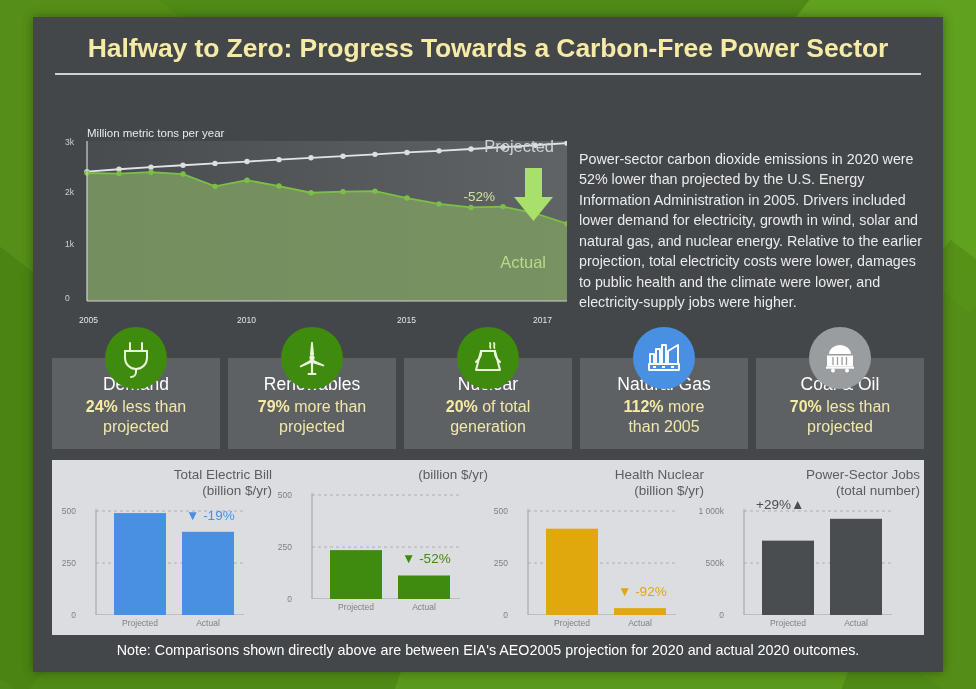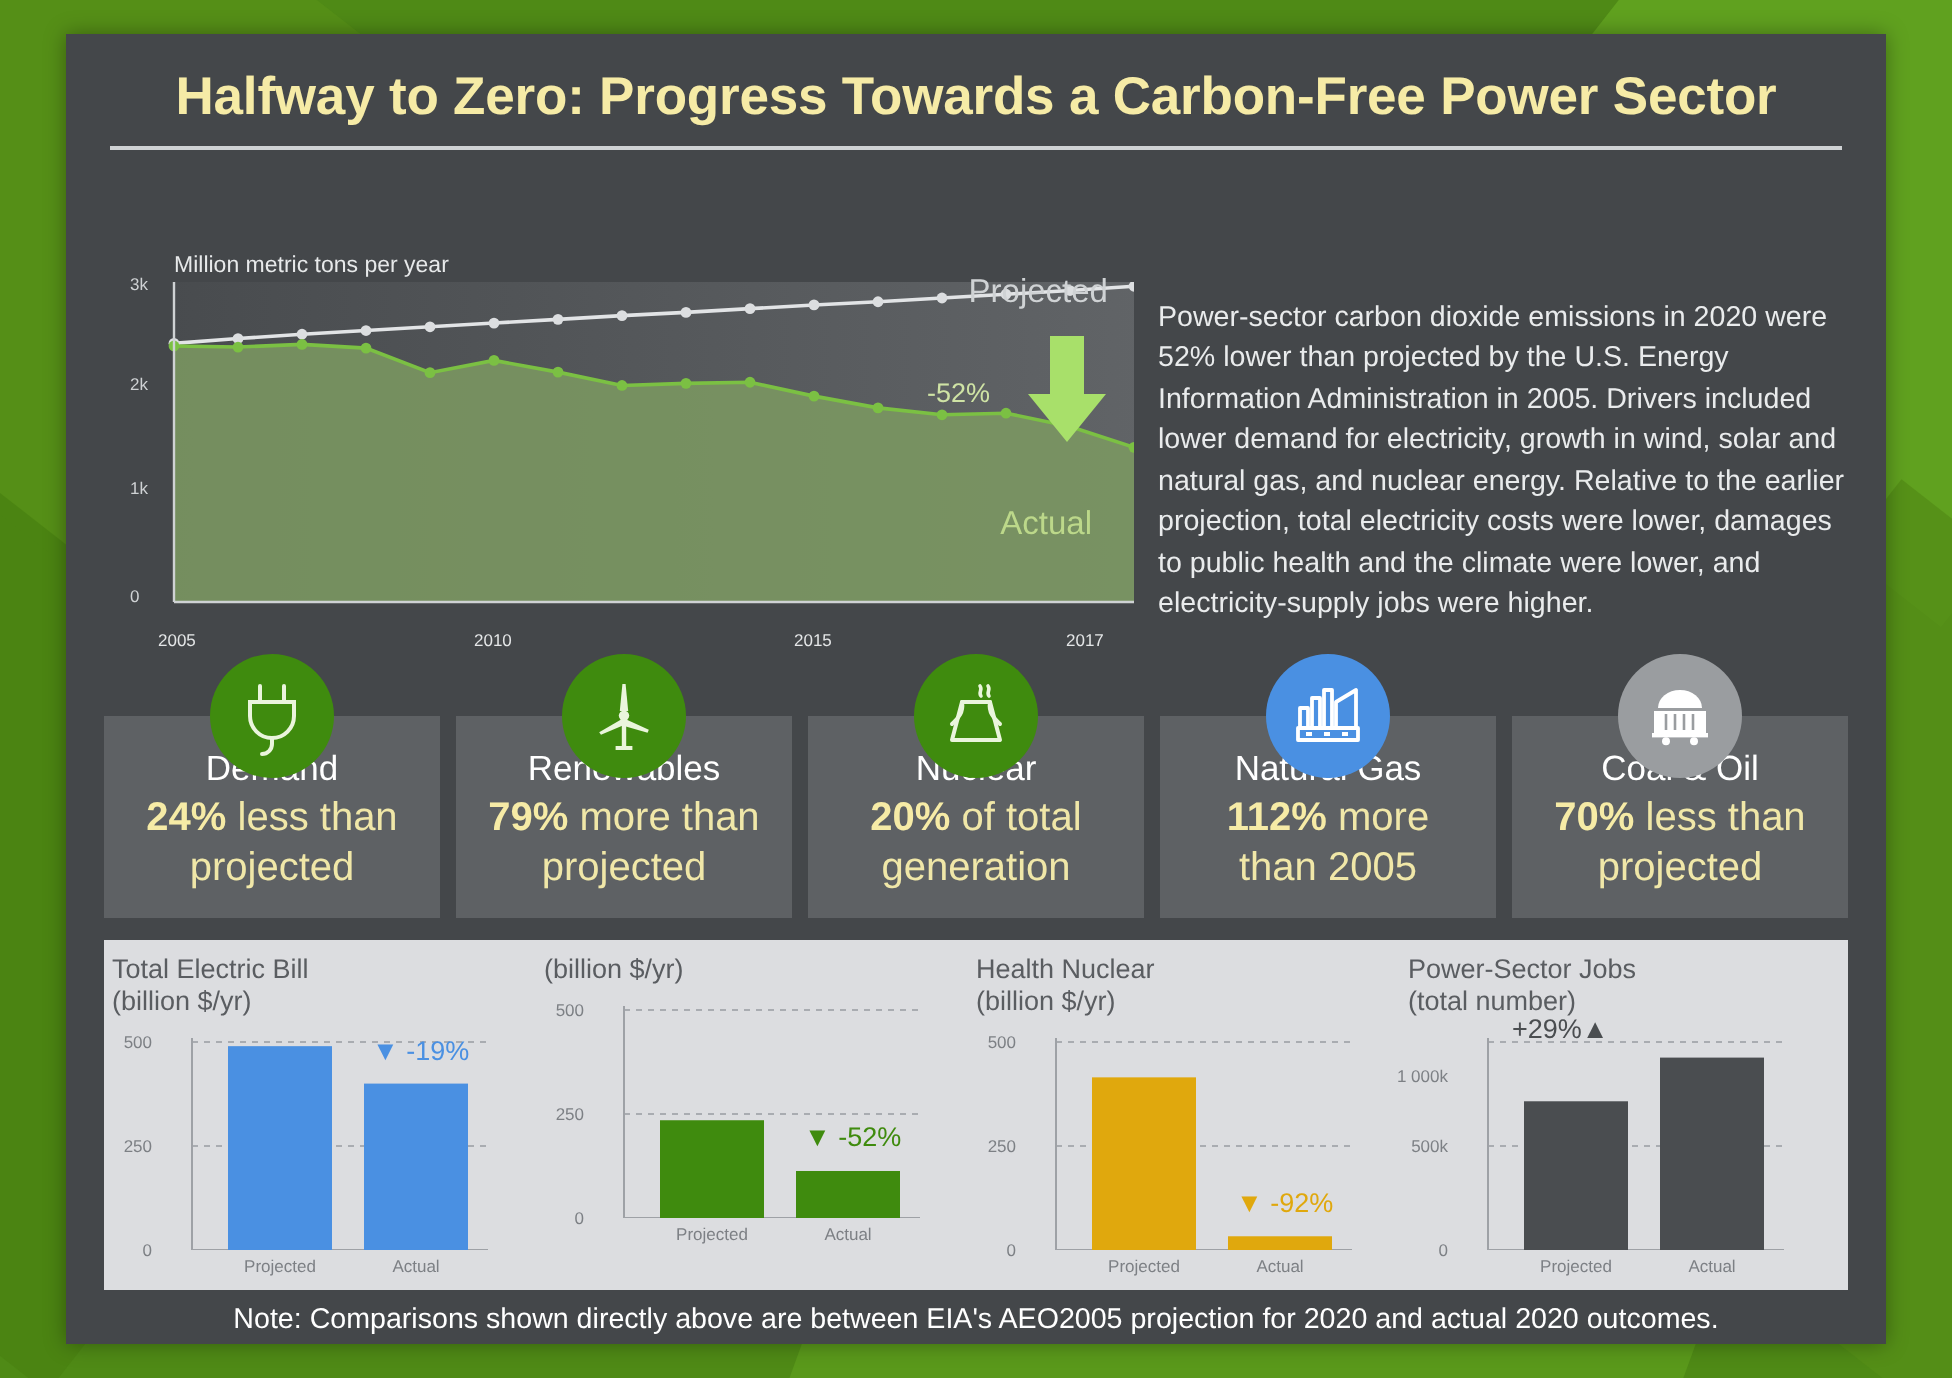--- a/index.html
+++ b/index.html
@@ -60,31 +60,31 @@
   .card .badge{
     position:absolute;left:50%;transform:translateX(-50%);top:0;
     width:62px;height:62px;border-radius:50%;
     display:flex;align-items:center;justify-content:center;
   }
   .card .body{
     margin-top:31px;background:#5e6164;padding:16px 6px 12px 6px;text-align:center;
     min-height:84px;box-sizing:border-box;
   }
   .card .cname{color:#ffffff;font-size:17.5px;line-height:1.15;}
-  .card .cstat{color:#f0e7a8;font-size:20px;line-height:1.26;margin-top:3px;}
+  .card .cstat{color:#f0e7a8;font-size:16px;line-height:1.26;margin-top:3px;}
   .card .cstat b{color:#f6eba6;font-weight:bold;}
 
   
   .panel{
     background:#dcdde0;margin:11px 5px 0 5px;height:175px;display:flex;
     box-sizing:border-box;padding:7px 4px 4px 4px;
   }
   .mini{flex:1;position:relative;}
   .mini h4{
-    margin:0;text-align:left;color:#5a5d61;font-weight:normal;
+    margin:0;text-align:right;color:#5a5d61;font-weight:normal;
     font-size:13.5px;line-height:1.18;
   }
   .mini h4 span{display:block;}
   .mini .plot{position:relative;margin:6px auto 0 auto;width:172px;height:110px;}
   .mini .ylab{position:absolute;color:#7d8085;font-size:8.5px;text-align:right;width:36px;left:-38px;}
   .mini .xlab{position:absolute;color:#7d8085;font-size:8.5px;top:113px;text-align:center;width:60px;}
   .mini .delta{position:absolute;font-size:13.5px;font-weight:normal;}
 
   .note{
     color:#ffffff;font-size:14.3px;text-align:center;margin-top:7px;
@@ -351,18 +351,18 @@
           <span>Power-Sector Jobs</span>
           <span>(total number)</span>
         </h4>
         <div class="plot"><svg width="172" height="110">
             <line x1="18" x2="166" y1="58" y2="58" stroke="#a9acb1" stroke-width="0.9" stroke-dasharray="3,3"></line>
             <line x1="18" x2="166" y1="6" y2="6" stroke="#a9acb1" stroke-width="0.9" stroke-dasharray="3,3"></line>
             <line x1="18" x2="18" y1="4" y2="110" stroke="#9ea1a6" stroke-width="1"></line>
             <line x1="18" x2="166" y1="110" y2="110" stroke="#9ea1a6" stroke-width="1"></line>
             <rect x="36" y="35.64" width="52" height="74.36" fill="#4a4d50"></rect>
             <rect x="104" y="13.799999999999997" width="52" height="96.2" fill="#4a4d50"></rect>
-          </svg><div class="ylab" style="top: 105px;">0</div><div class="ylab" style="top: 53px;">500k</div><div class="ylab" style="top: 18px;">1 000k</div><div class="xlab" style="left: 32px;">Projected</div><div class="xlab" style="left: 100px;">Actual</div><div class="delta" style="color: rgb(74, 77, 80); left: 30px; top: -8.2px;"><span> +29%</span><span>▲</span></div></div>
+          </svg><div class="ylab" style="top: 105px;">0</div><div class="ylab" style="top: 53px;">500k</div><div class="ylab" style="top: 1px;">1 000k</div><div class="xlab" style="left: 32px;">Projected</div><div class="xlab" style="left: 100px;">Actual</div><div class="delta" style="color: rgb(74, 77, 80); left: 30px; top: -8.2px;"><span> +29%</span><span>▲</span></div></div>
       </div>
   </div>
 
   <div class="note">Note: Comparisons shown directly above are between EIA's AEO2005 projection for 2020 and actual 2020 outcomes.</div>
 </div>
 
 </body></html>

